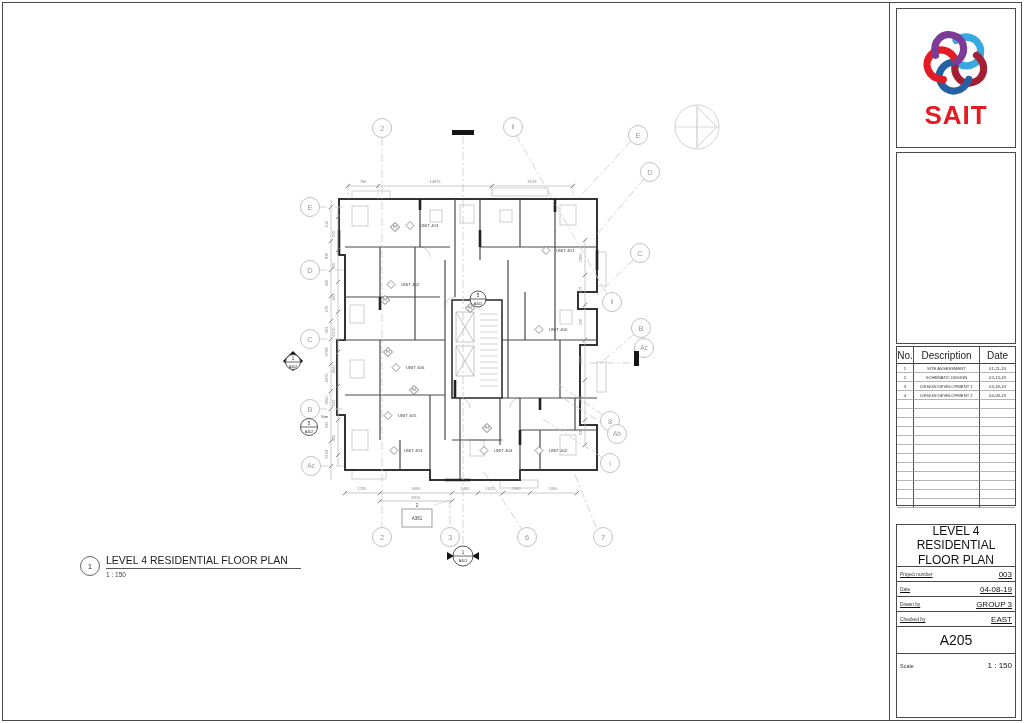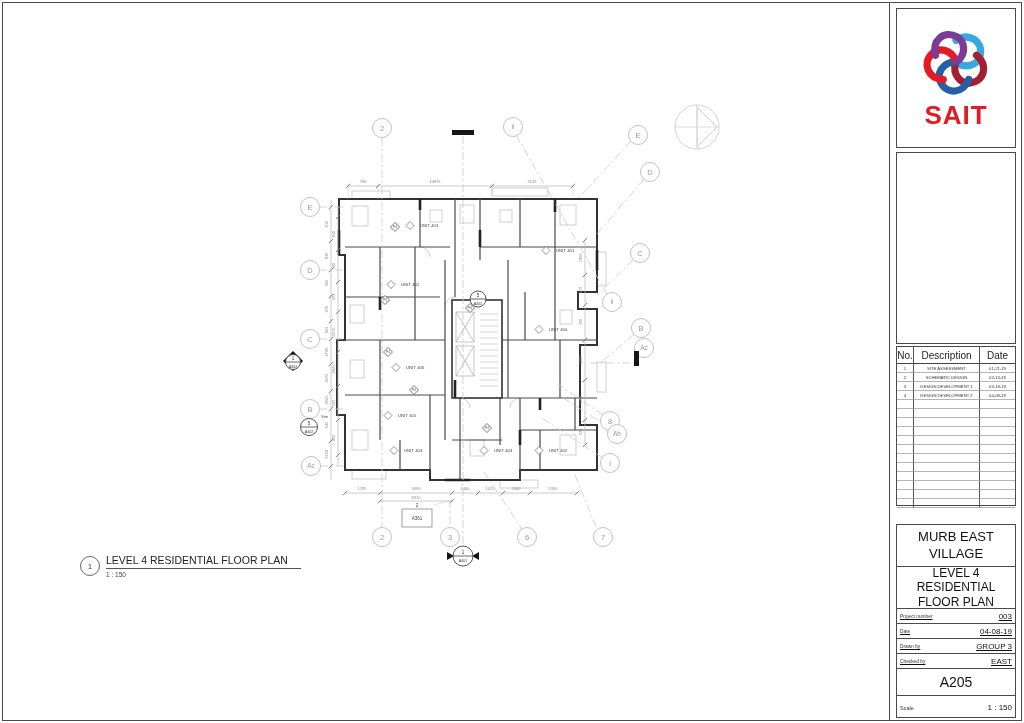--- a/index.html
+++ b/index.html
@@ -396,21 +396,20 @@
         <div class="rev-cell rev-empty"></div>
         <div class="rev-cell rev-empty"></div>
         <div class="rev-cell rev-empty"></div>
         <div class="rev-cell rev-empty"></div>
         <div class="rev-cell rev-empty"></div>
         <div class="rev-cell rev-empty"></div>
       </div>
   </div>
 
   <div class="tb-box box-proj">
-    <div class="proj-name">MURB EAST VILLAGE</div>
     <div class="proj-title">LEVEL 4 RESIDENTIAL FLOOR PLAN</div>
     <div id="tb-fields">
         <div class="proj-field">
           <span class="fl">Project number</span>
           <span class="fv">003</span>
         </div>
         <div class="proj-field">
           <span class="fl">Date</span>
           <span class="fv">04-08-19</span>
         </div>

